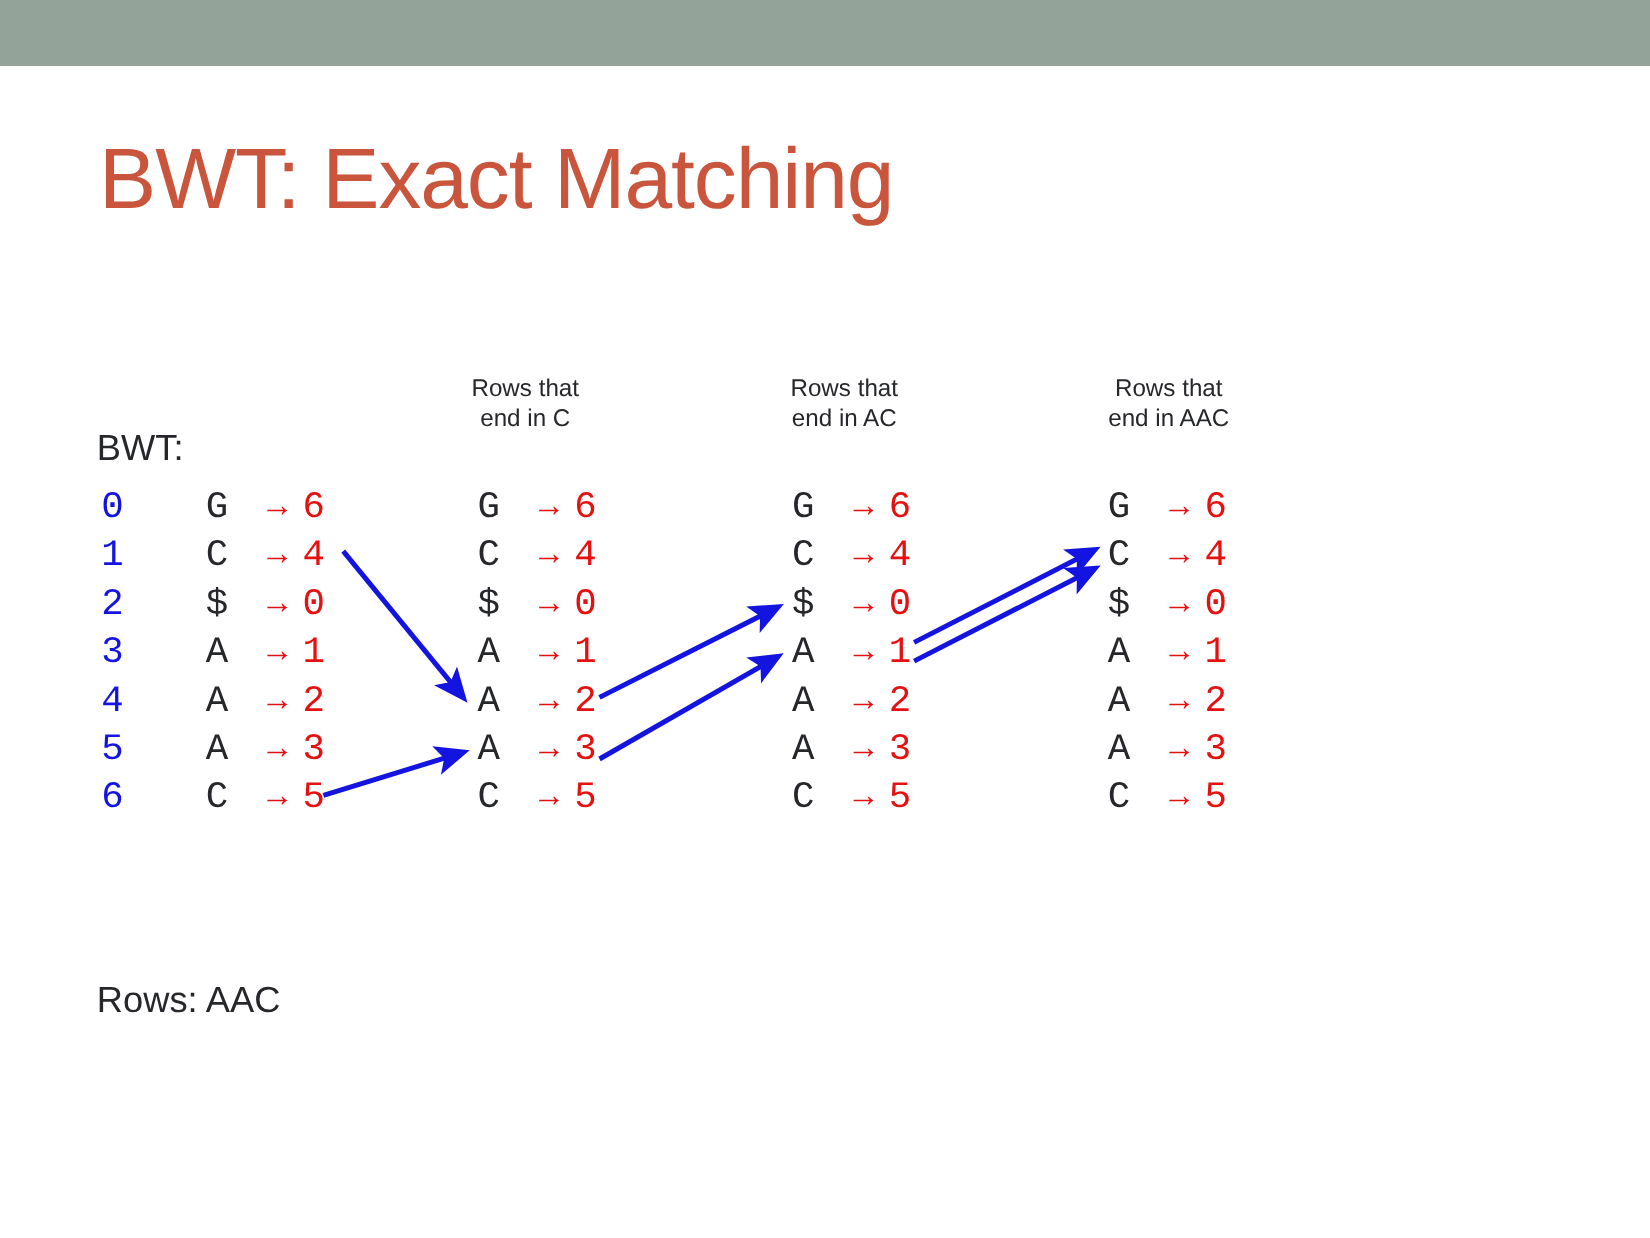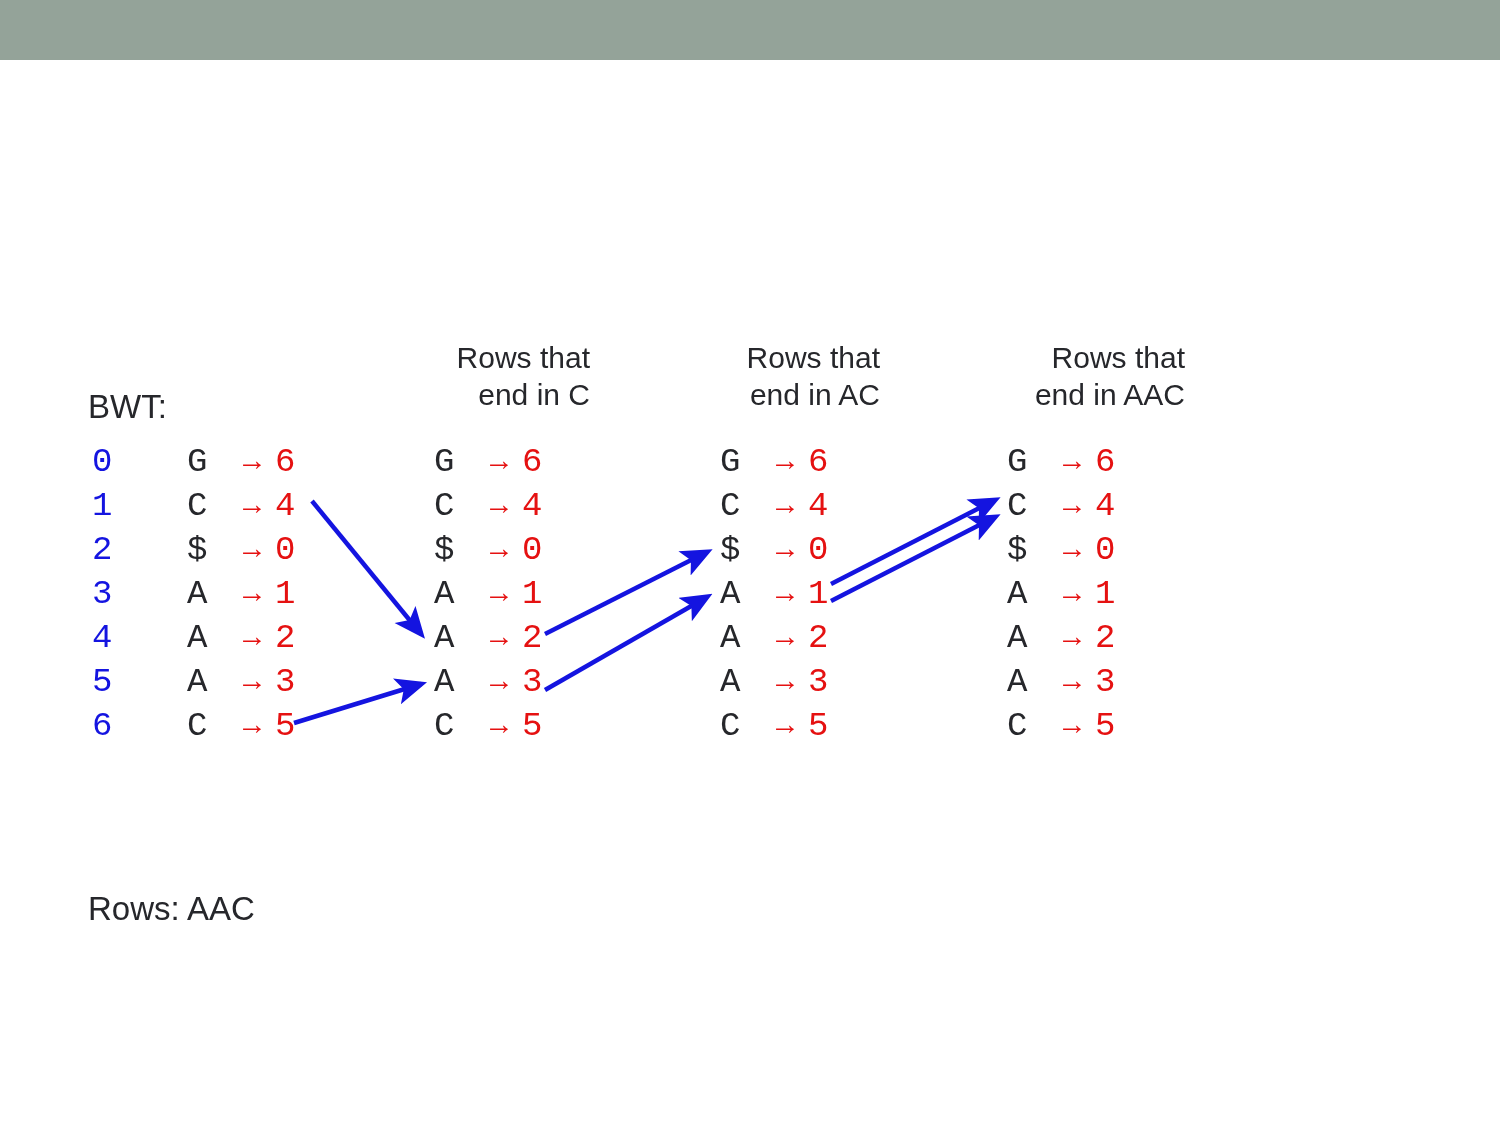--- a/index.html
+++ b/index.html
@@ -43,24 +43,24 @@
     letter-spacing: -1px;
     color: #c9553d;
     white-space: nowrap;
     line-height: 1.05;
   }
 
   
   .col-header {
     position: absolute;
     font-family: "Liberation Sans", sans-serif;
-    font-size: 30px;
+    font-size: 22px;
     font-weight: 400;
     color: #26272b;
-    text-align: right;
+    text-align: center;
     line-height: 1.22;
     white-space: pre-line;
   }
 
   #bwt-label {
     position: absolute;
     left: 88px;
     top: 388px;
     font-family: "Liberation Sans", sans-serif;
     font-size: 33px;
@@ -127,20 +127,21 @@
     pointer-events: none;
   }
 </style>
 </head>
 <body>
 
 <div id="slide">
 
   <div id="header-band"></div>
 
+  <div id="slide-title">BWT: Exact Matching</div>
 
   <div id="bwt-label">BWT:</div>
 
   <div class="col-header" style="left:365px; top:340px; width:225px;">Rows that
 end in C</div>
   <div class="col-header" style="left:655px; top:340px; width:225px;">Rows that
 end in AC</div>
   <div class="col-header" style="left:940px; top:340px; width:245px;">Rows that
 end in AAC</div>
 

